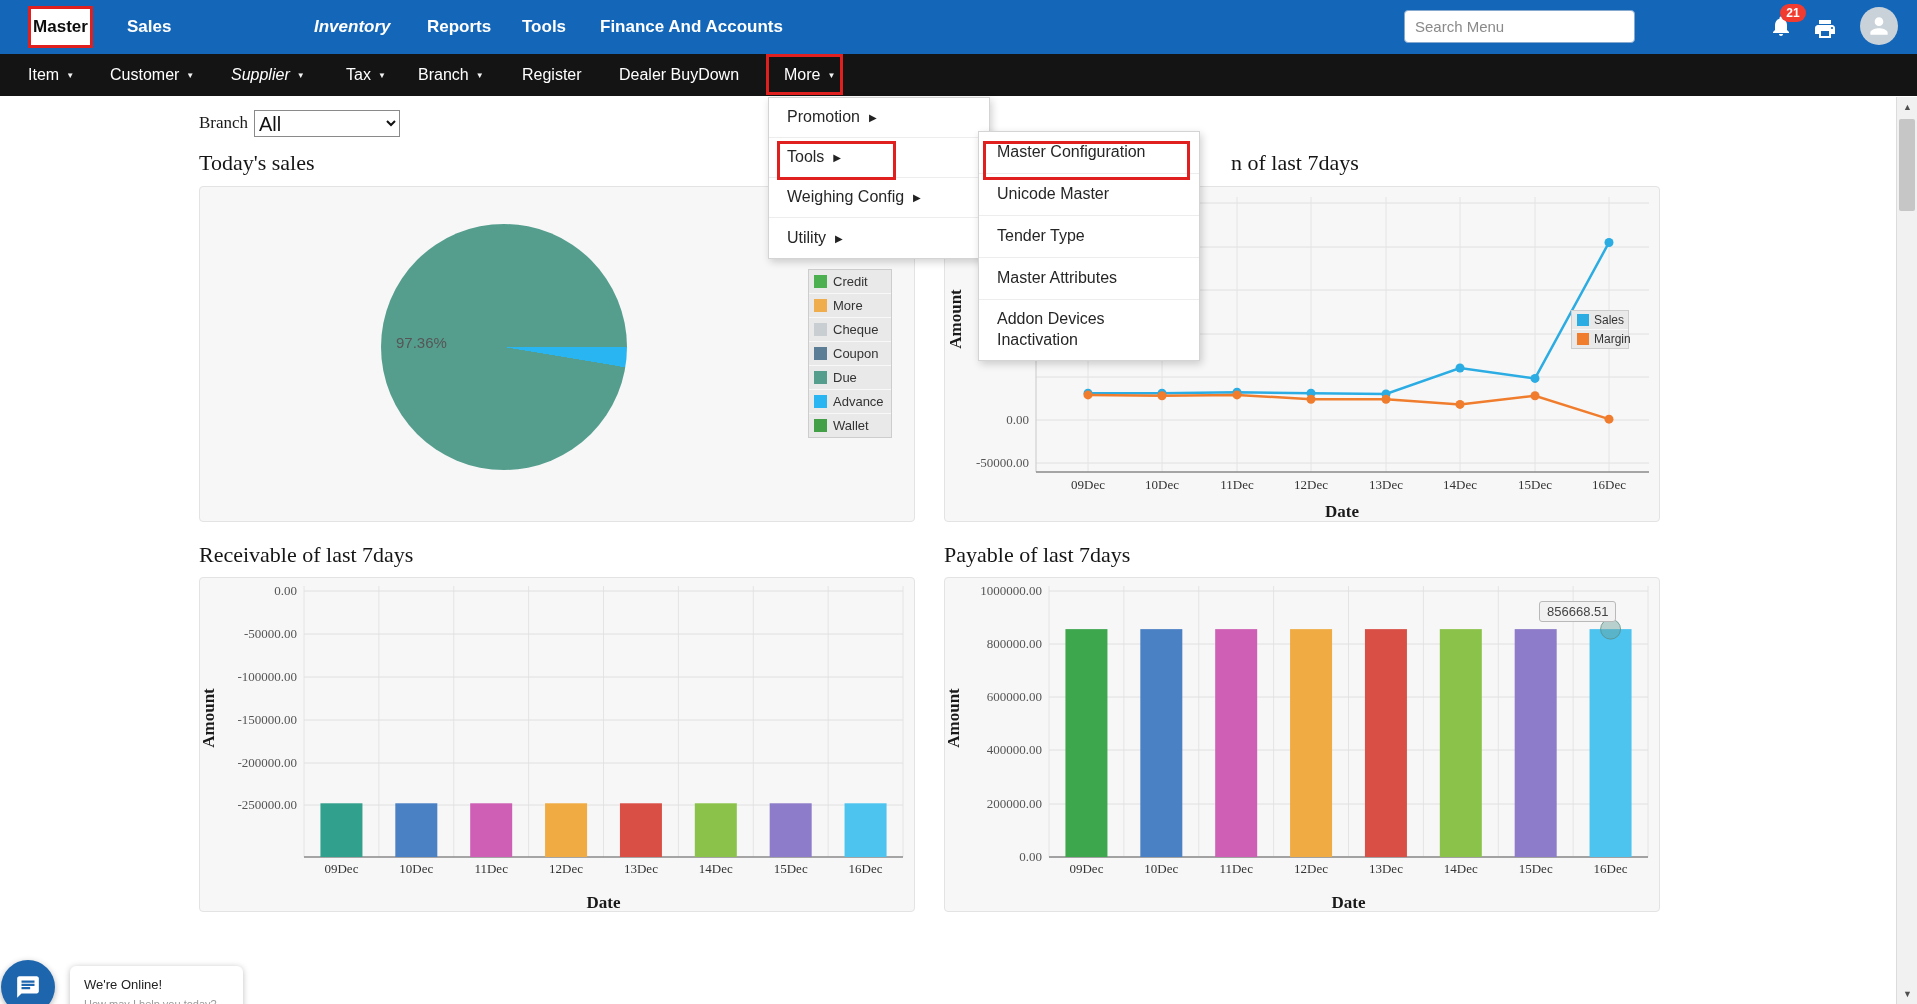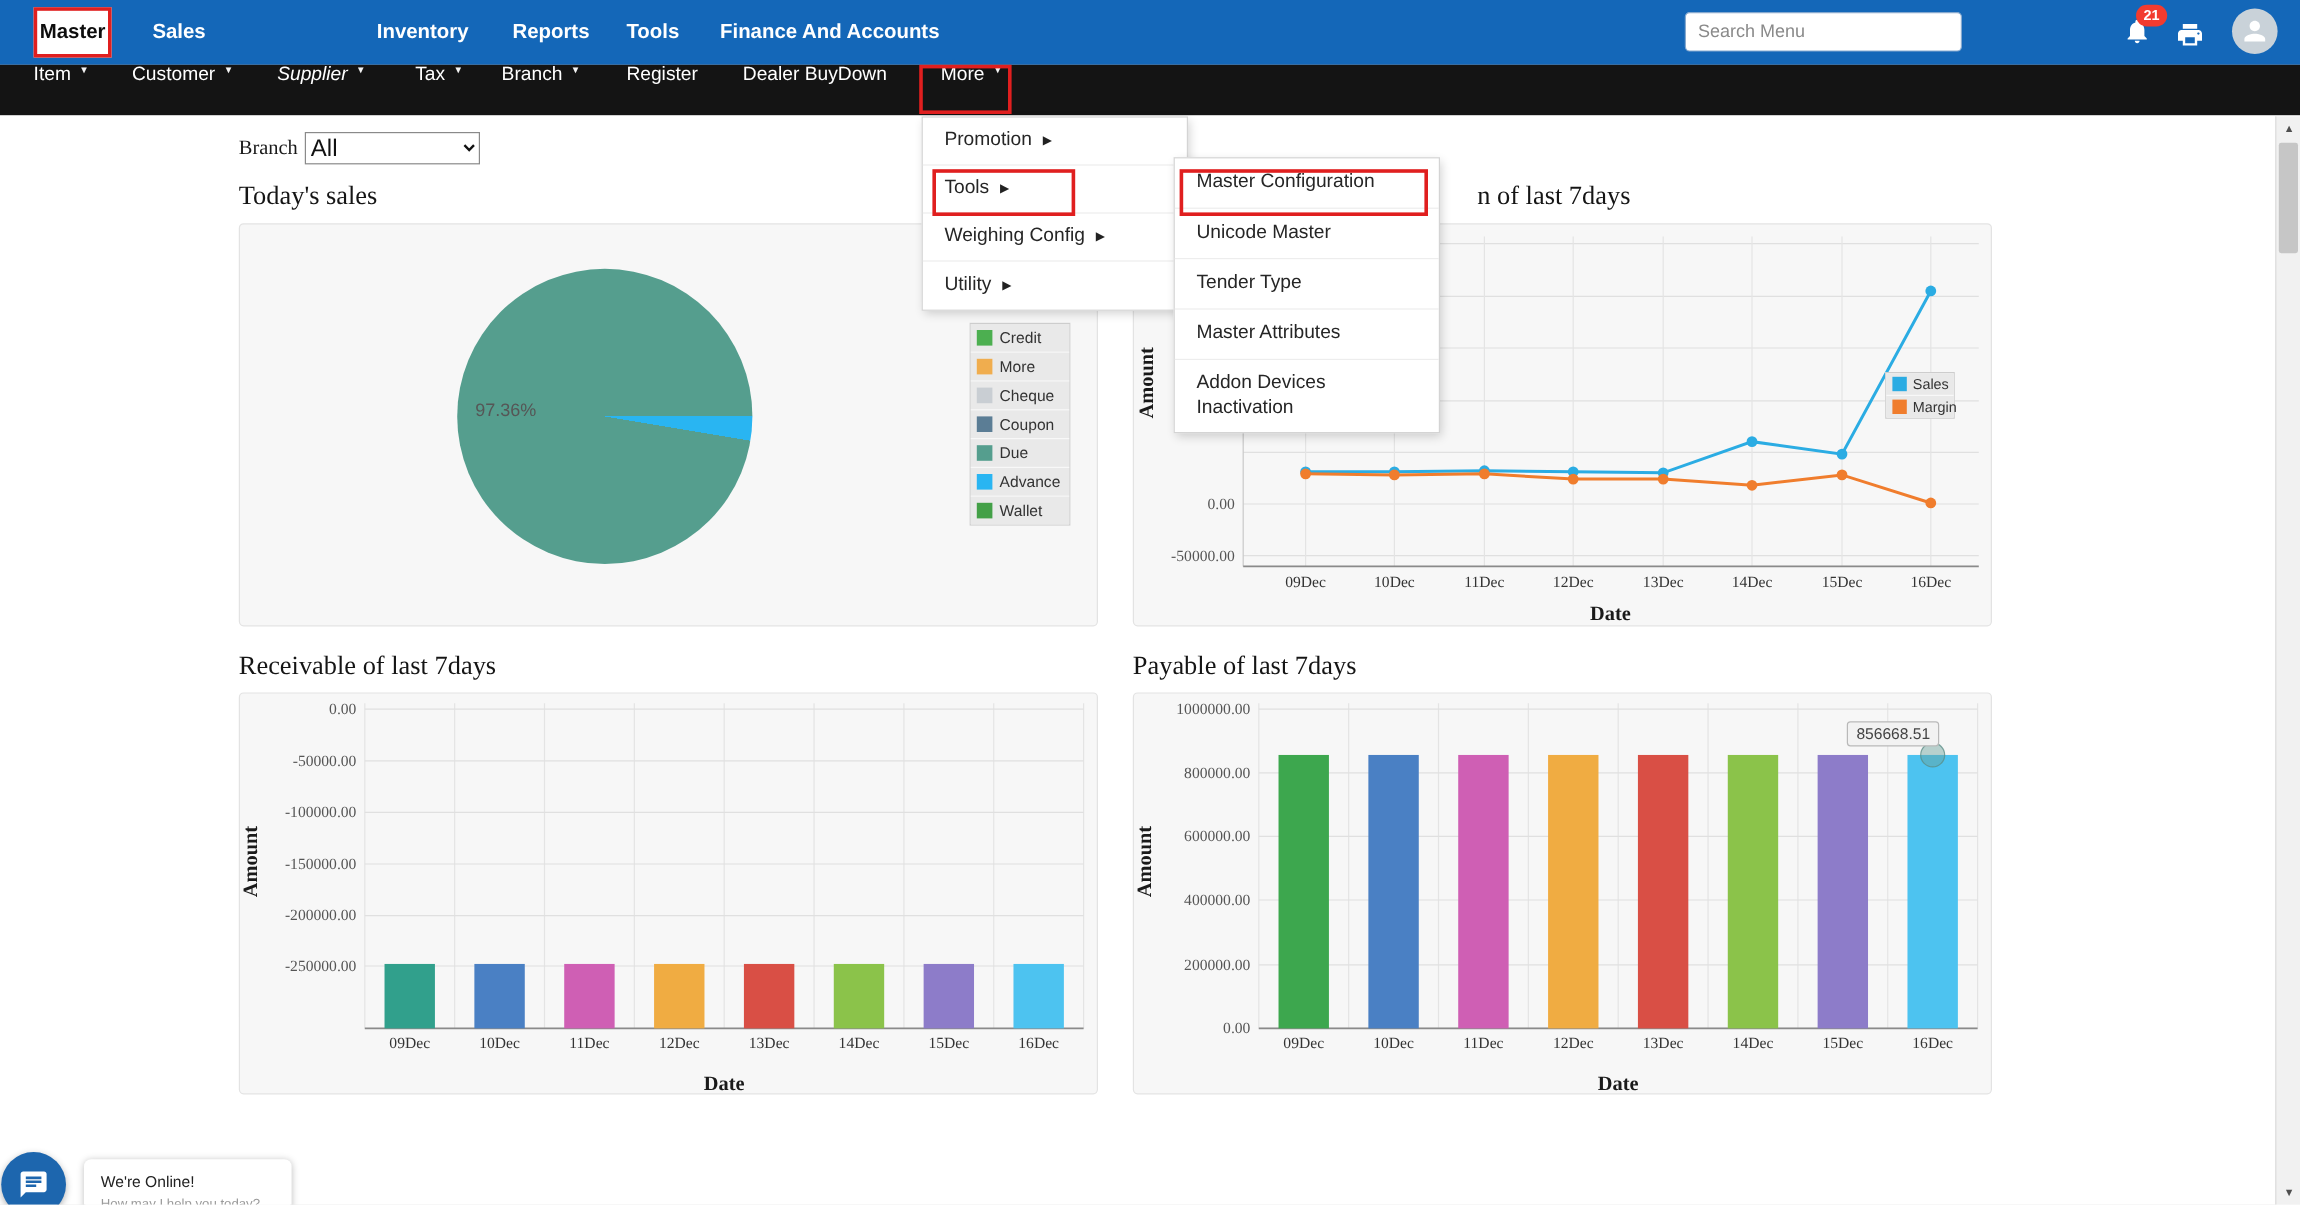--- a/index.html
+++ b/index.html
@@ -14,21 +14,21 @@
 .search{position:absolute;left:1404px;top:10px;width:231px;height:33px;border:1px solid #86a9cf;border-radius:4px;padding:0 10px;font-size:15px;color:#333;outline:none;font-family:"Liberation Sans",sans-serif}
 .search::placeholder{color:#8a8a8a}
 .iconbtn{position:absolute;cursor:pointer;display:flex;align-items:center;justify-content:center}
 #bell{left:1768px;top:13px;width:26px;height:26px}
 #printer{left:1812px;top:16px;width:26px;height:26px}
 .badge{position:absolute;left:1780px;top:4px;min-width:26px;height:18px;background:#f23b2f;border-radius:9px;color:#fff;font-size:12px;font-weight:700;display:flex;align-items:center;justify-content:center;padding:0 4px;z-index:2}
 .avatar{position:absolute;left:1860px;top:7px;width:38px;height:38px;border-radius:50%;background:#c9d2d9;display:flex;align-items:center;justify-content:center;cursor:pointer}
 
 
 .subnav{position:absolute;left:0;top:54px;width:1917px;height:42px;background:var(--subnav);z-index:30}
-.subnav-item{position:absolute;top:0;height:42px;display:flex;align-items:flex-start;gap:7px;color:#fff;font-size:16px;cursor:pointer;white-space:nowrap}
+.subnav-item{position:absolute;top:0;height:42px;display:flex;align-items:center;gap:7px;color:#fff;font-size:16px;cursor:pointer;white-space:nowrap}
 .caret{font-size:8px;opacity:.95}
 
 
 .branch-label{position:absolute;left:199px;top:113px;font-family:"Liberation Serif",serif;font-size:17px;color:#1a1a1a}
 .branch-select{position:absolute;left:254px;top:110px;width:146px;height:27px;font-size:20px;border:1px solid #8a8a8a;background:#fff;color:#111;font-family:"Liberation Sans",sans-serif}
 
 
 .chart-title{position:absolute;font-family:"Liberation Serif",serif;font-size:22px;font-weight:400;color:#151515;white-space:nowrap}
 .panel{position:absolute;background:var(--panel);border:1px solid #e3e3e3;border-radius:4px}
 #panel-pie{left:199px;top:186px;width:716px;height:336px}
@@ -75,21 +75,21 @@
 </head>
 <body>
 
 <div class="page">
 
   <header class="topnav">
     <nav id="topnav-items">
         <div class="topnav-item active" style="left: 28px;">Master</div>
         <div class="topnav-item" style="left: 127px;">Sales</div>
         <div class="topnav-item" style="left: 203px; margin-top: 37px;">Purchase</div>
-        <div class="topnav-item" style="left: 314px;">Inventory</div>
+        <div class="topnav-item" style="left: 314px; font-style: italic;">Inventory</div>
         <div class="topnav-item" style="left: 427px;">Reports</div>
         <div class="topnav-item" style="left: 522px;">Tools</div>
         <div class="topnav-item" style="left: 600px;">Finance And Accounts</div>
       </nav>
     <input class="search" type="text" placeholder="Search Menu" style="">
     <div class="iconbtn" id="bell">
       <svg width="24" height="24" viewBox="0 0 24 24">
           <path fill="#ffffff" d="M12 22c1.1 0 2-.9 2-2h-4c0 1.1.9 2 2 2zm6-6v-5c0-3.07-1.64-5.64-4.5-6.32V4c0-.83-.67-1.5-1.5-1.5s-1.5.67-1.5 1.5v.68C7.63 5.36 6 7.92 6 11v5l-2 2v1h16v-1l-2-2z"></path>
         </svg>
     </div>

